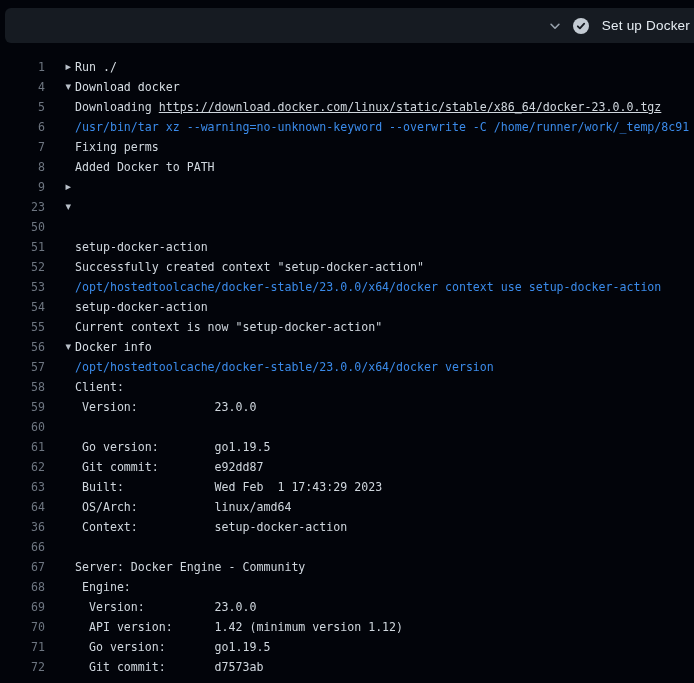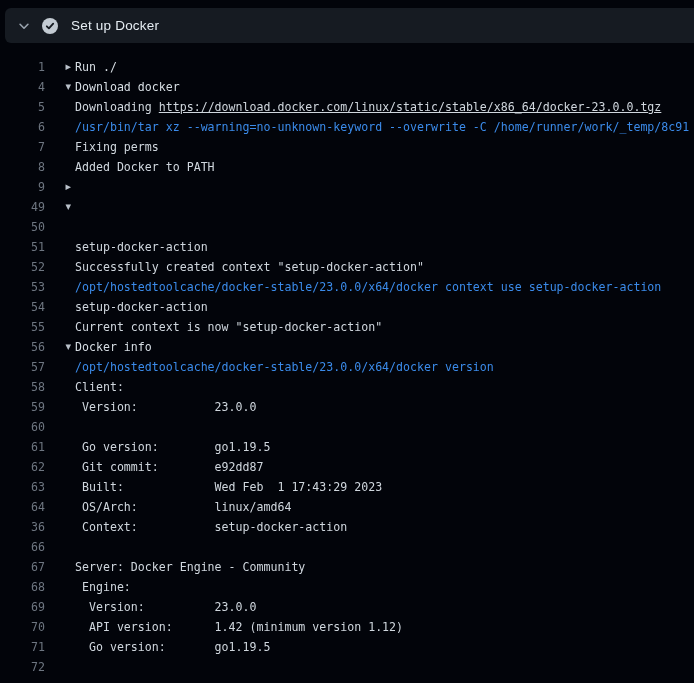--- a/index.html
+++ b/index.html
@@ -10,22 +10,23 @@
     -webkit-font-smoothing:antialiased;
   }
   
   .step-header{
     margin:8px 0 0 5px;
     width:calc(100% - 5px);
     height:35px;
     background:#161b22;
     border-radius:6px 0 0 6px;
     display:flex;align-items:center;
-    padding:0 12px;box-sizing:border-box;
+    padding:0 4px;box-sizing:border-box;
     cursor:pointer;
+    justify-content:flex-end;
   }
   .chev{width:14px;height:14px;display:flex;align-items:center;justify-content:center;flex:none;}
   .status{width:16px;height:16px;margin-left:11px;display:flex;align-items:center;justify-content:center;flex:none;}
   .title{
     margin-left:13px;color:#e6edf3;
     font-size:13.5px;font-weight:500;letter-spacing:.2px;
     white-space:nowrap;
   }
   
   .log{
@@ -74,21 +75,21 @@
 
   <div class="log">
     <div>
         <div class="row group"><span class="num">1</span><span class="toggle">▸</span><span class="content">Run ./</span></div>
         <div class="row group"><span class="num">4</span><span class="toggle">▾</span><span class="content">Download docker</span></div>
         <div class="row"><span class="num">5</span><span class="toggle"></span><span class="content">Downloading <a class="loglink">https://download.docker.com/linux/static/stable/x86_64/docker-23.0.0.tgz</a></span></div>
         <div class="row"><span class="num">6</span><span class="toggle"></span><span class="content cmd">/usr/bin/tar xz --warning=no-unknown-keyword --overwrite -C /home/runner/work/_temp/8c91</span></div>
         <div class="row"><span class="num">7</span><span class="toggle"></span><span class="content">Fixing perms</span></div>
         <div class="row"><span class="num">8</span><span class="toggle"></span><span class="content">Added Docker to PATH</span></div>
         <div class="row group"><span class="num">9</span><span class="toggle">▸</span></div>
-        <div class="row group"><span class="num">49</span><span class="toggle">▾</span></div>
+        <div class="row group"><span class="num">23</span><span class="toggle">▾</span></div>
         <div class="row"><span class="num">50</span><span class="toggle"></span></div>
         <div class="row"><span class="num">51</span><span class="toggle"></span><span class="content">setup-docker-action</span></div>
         <div class="row"><span class="num">52</span><span class="toggle"></span><span class="content">Successfully created context "setup-docker-action"</span></div>
         <div class="row"><span class="num">53</span><span class="toggle"></span><span class="content cmd">/opt/hostedtoolcache/docker-stable/23.0.0/x64/docker context use setup-docker-action</span></div>
         <div class="row"><span class="num">54</span><span class="toggle"></span><span class="content">setup-docker-action</span></div>
         <div class="row"><span class="num">55</span><span class="toggle"></span><span class="content">Current context is now "setup-docker-action"</span></div>
         <div class="row group"><span class="num">56</span><span class="toggle">▾</span><span class="content">Docker info</span></div>
         <div class="row"><span class="num">57</span><span class="toggle"></span><span class="content cmd">/opt/hostedtoolcache/docker-stable/23.0.0/x64/docker version</span></div>
         <div class="row"><span class="num">58</span><span class="toggle"></span><span class="content">Client:</span></div>
         <div class="row"><span class="num">59</span><span class="toggle"></span><span class="content"> Version:           23.0.0</span></div>
@@ -97,17 +98,17 @@
         <div class="row"><span class="num">62</span><span class="toggle"></span><span class="content"> Git commit:        e92dd87</span></div>
         <div class="row"><span class="num">63</span><span class="toggle"></span><span class="content"> Built:             Wed Feb  1 17:43:29 2023</span></div>
         <div class="row"><span class="num">64</span><span class="toggle"></span><span class="content"> OS/Arch:           linux/amd64</span></div>
         <div class="row"><span class="num">36</span><span class="toggle"></span><span class="content"> Context:           setup-docker-action</span></div>
         <div class="row"><span class="num">66</span><span class="toggle"></span><span class="content"></span></div>
         <div class="row"><span class="num">67</span><span class="toggle"></span><span class="content">Server: Docker Engine - Community</span></div>
         <div class="row"><span class="num">68</span><span class="toggle"></span><span class="content"> Engine:</span></div>
         <div class="row"><span class="num">69</span><span class="toggle"></span><span class="content">  Version:          23.0.0</span></div>
         <div class="row"><span class="num">70</span><span class="toggle"></span><span class="content">  API version:      1.42 (minimum version 1.12)</span></div>
         <div class="row"><span class="num">71</span><span class="toggle"></span><span class="content">  Go version:       go1.19.5</span></div>
-        <div class="row"><span class="num">72</span><span class="toggle"></span></div>
+        <div class="row"><span class="num">72</span><span class="toggle"></span><span class="content">  Git commit:       d7573ab</span></div>
       </div>
   </div>
 
 </div>
 
 </body></html>

